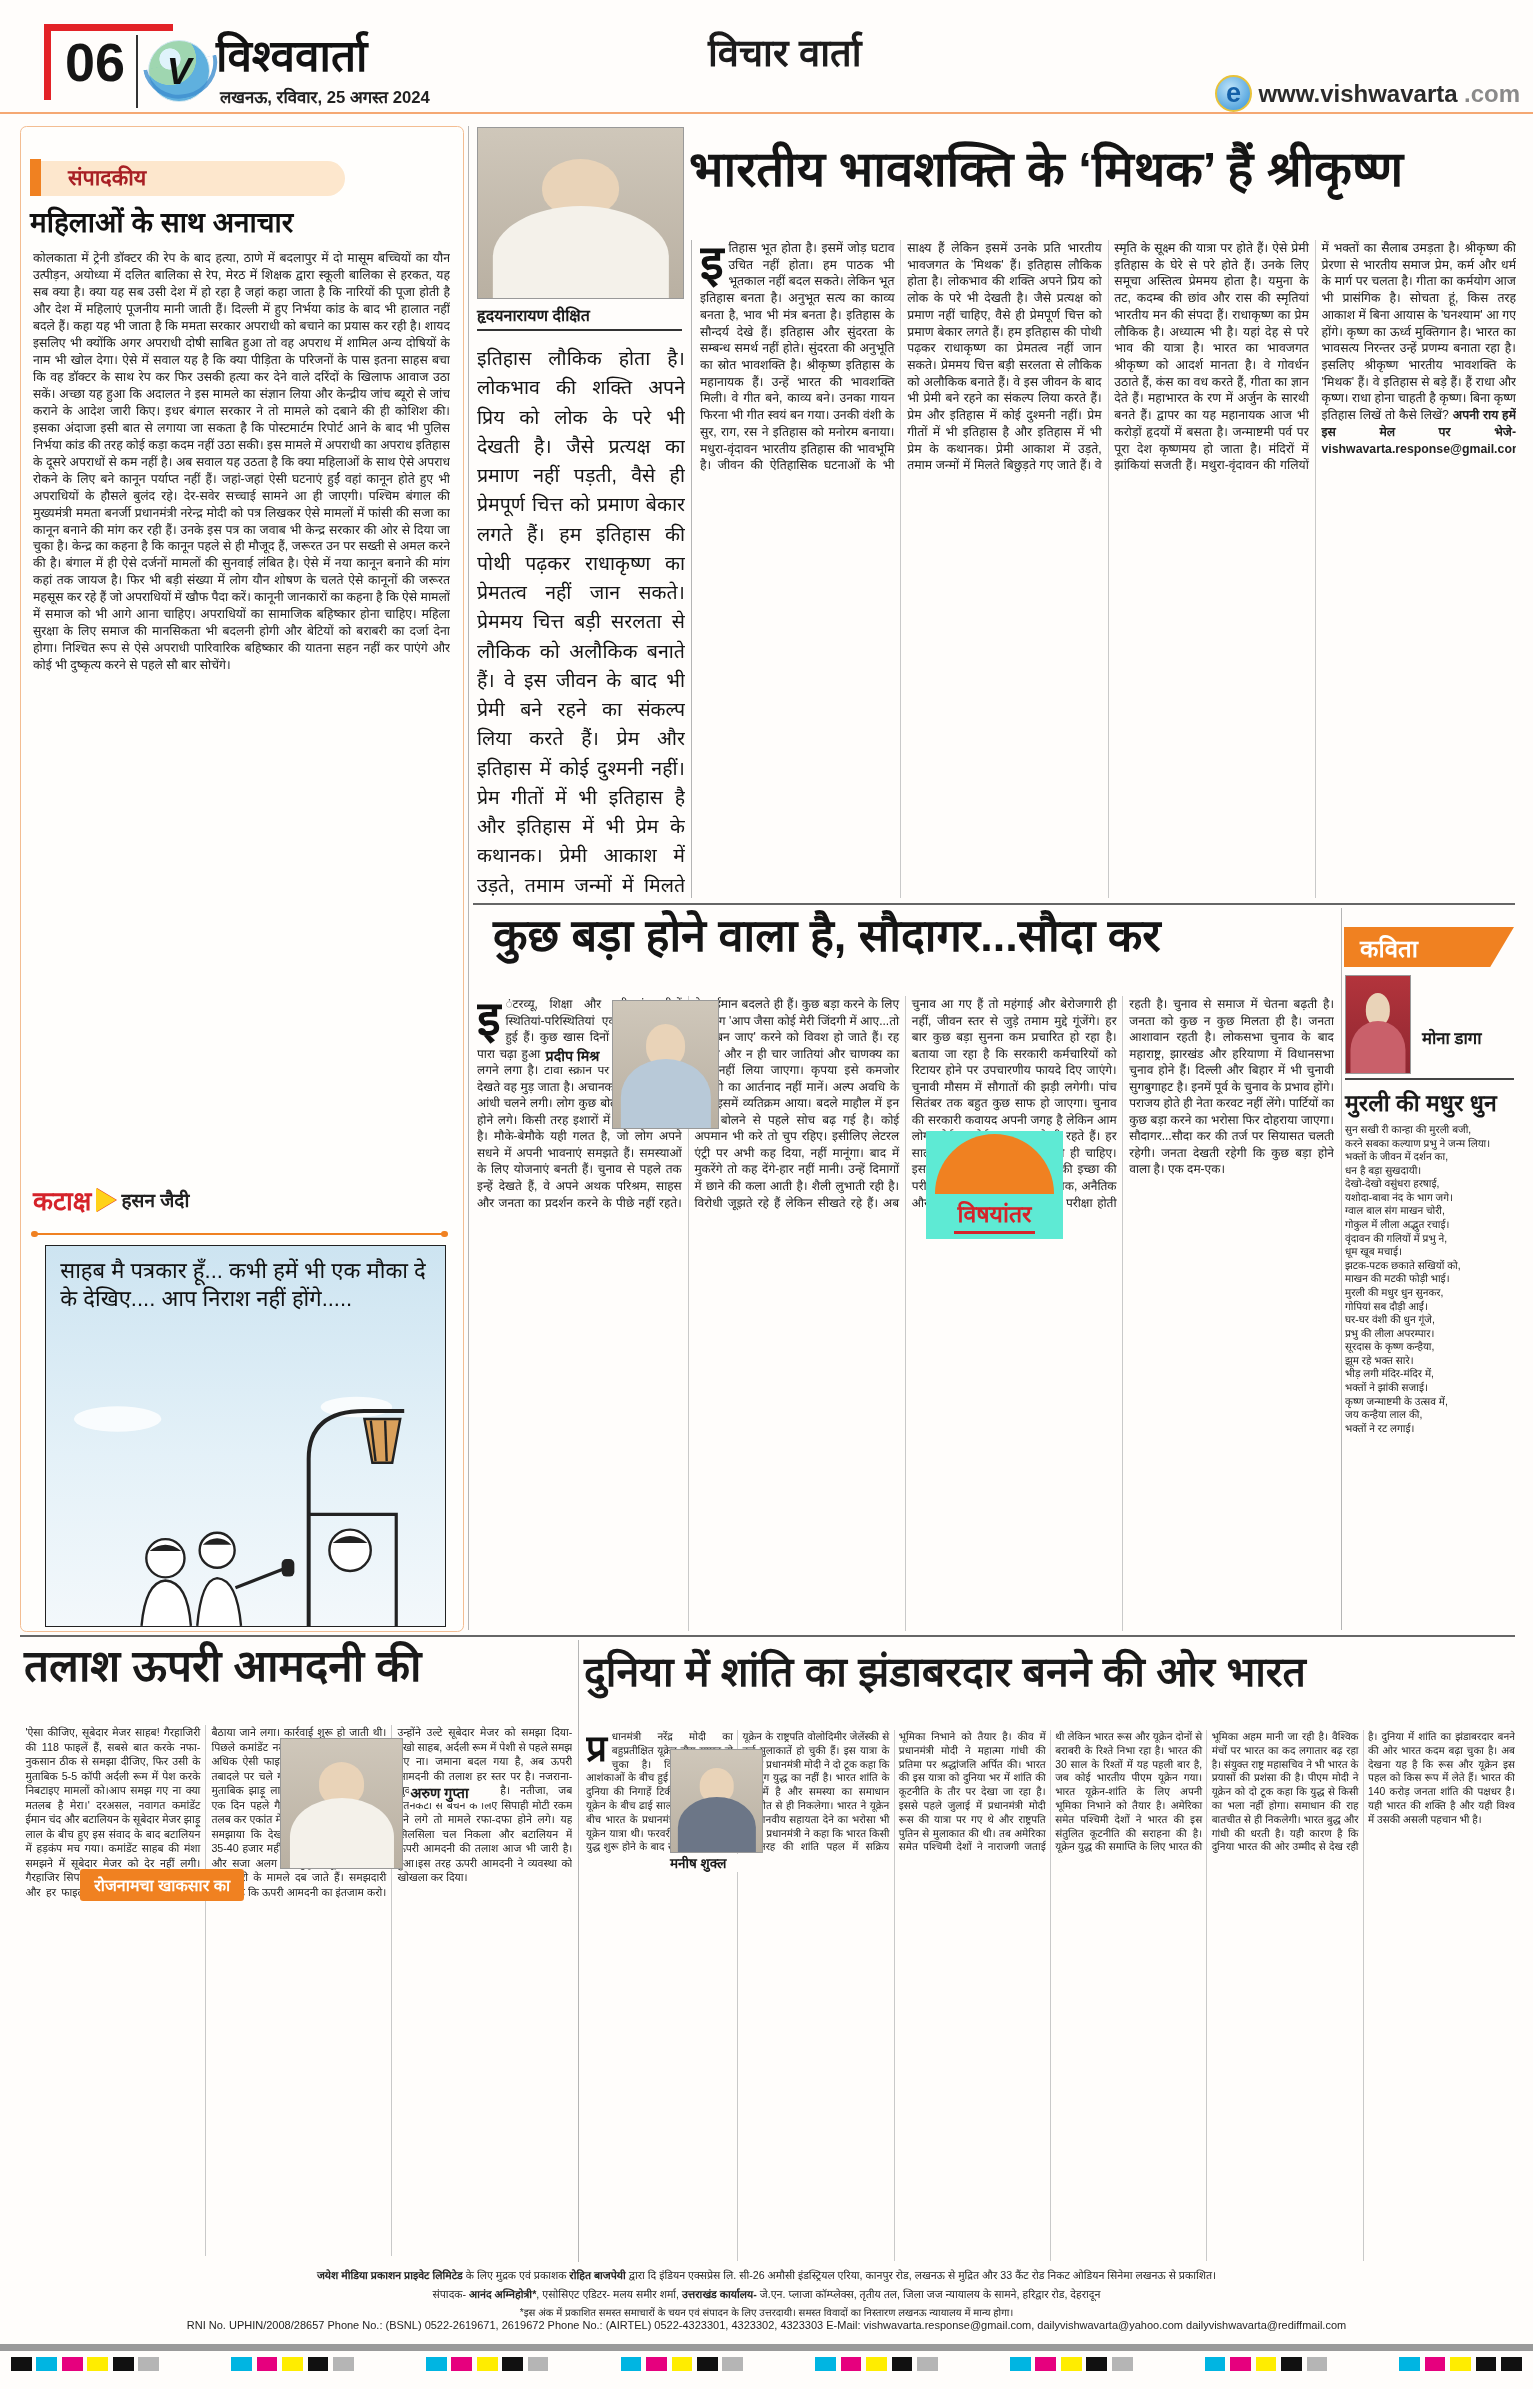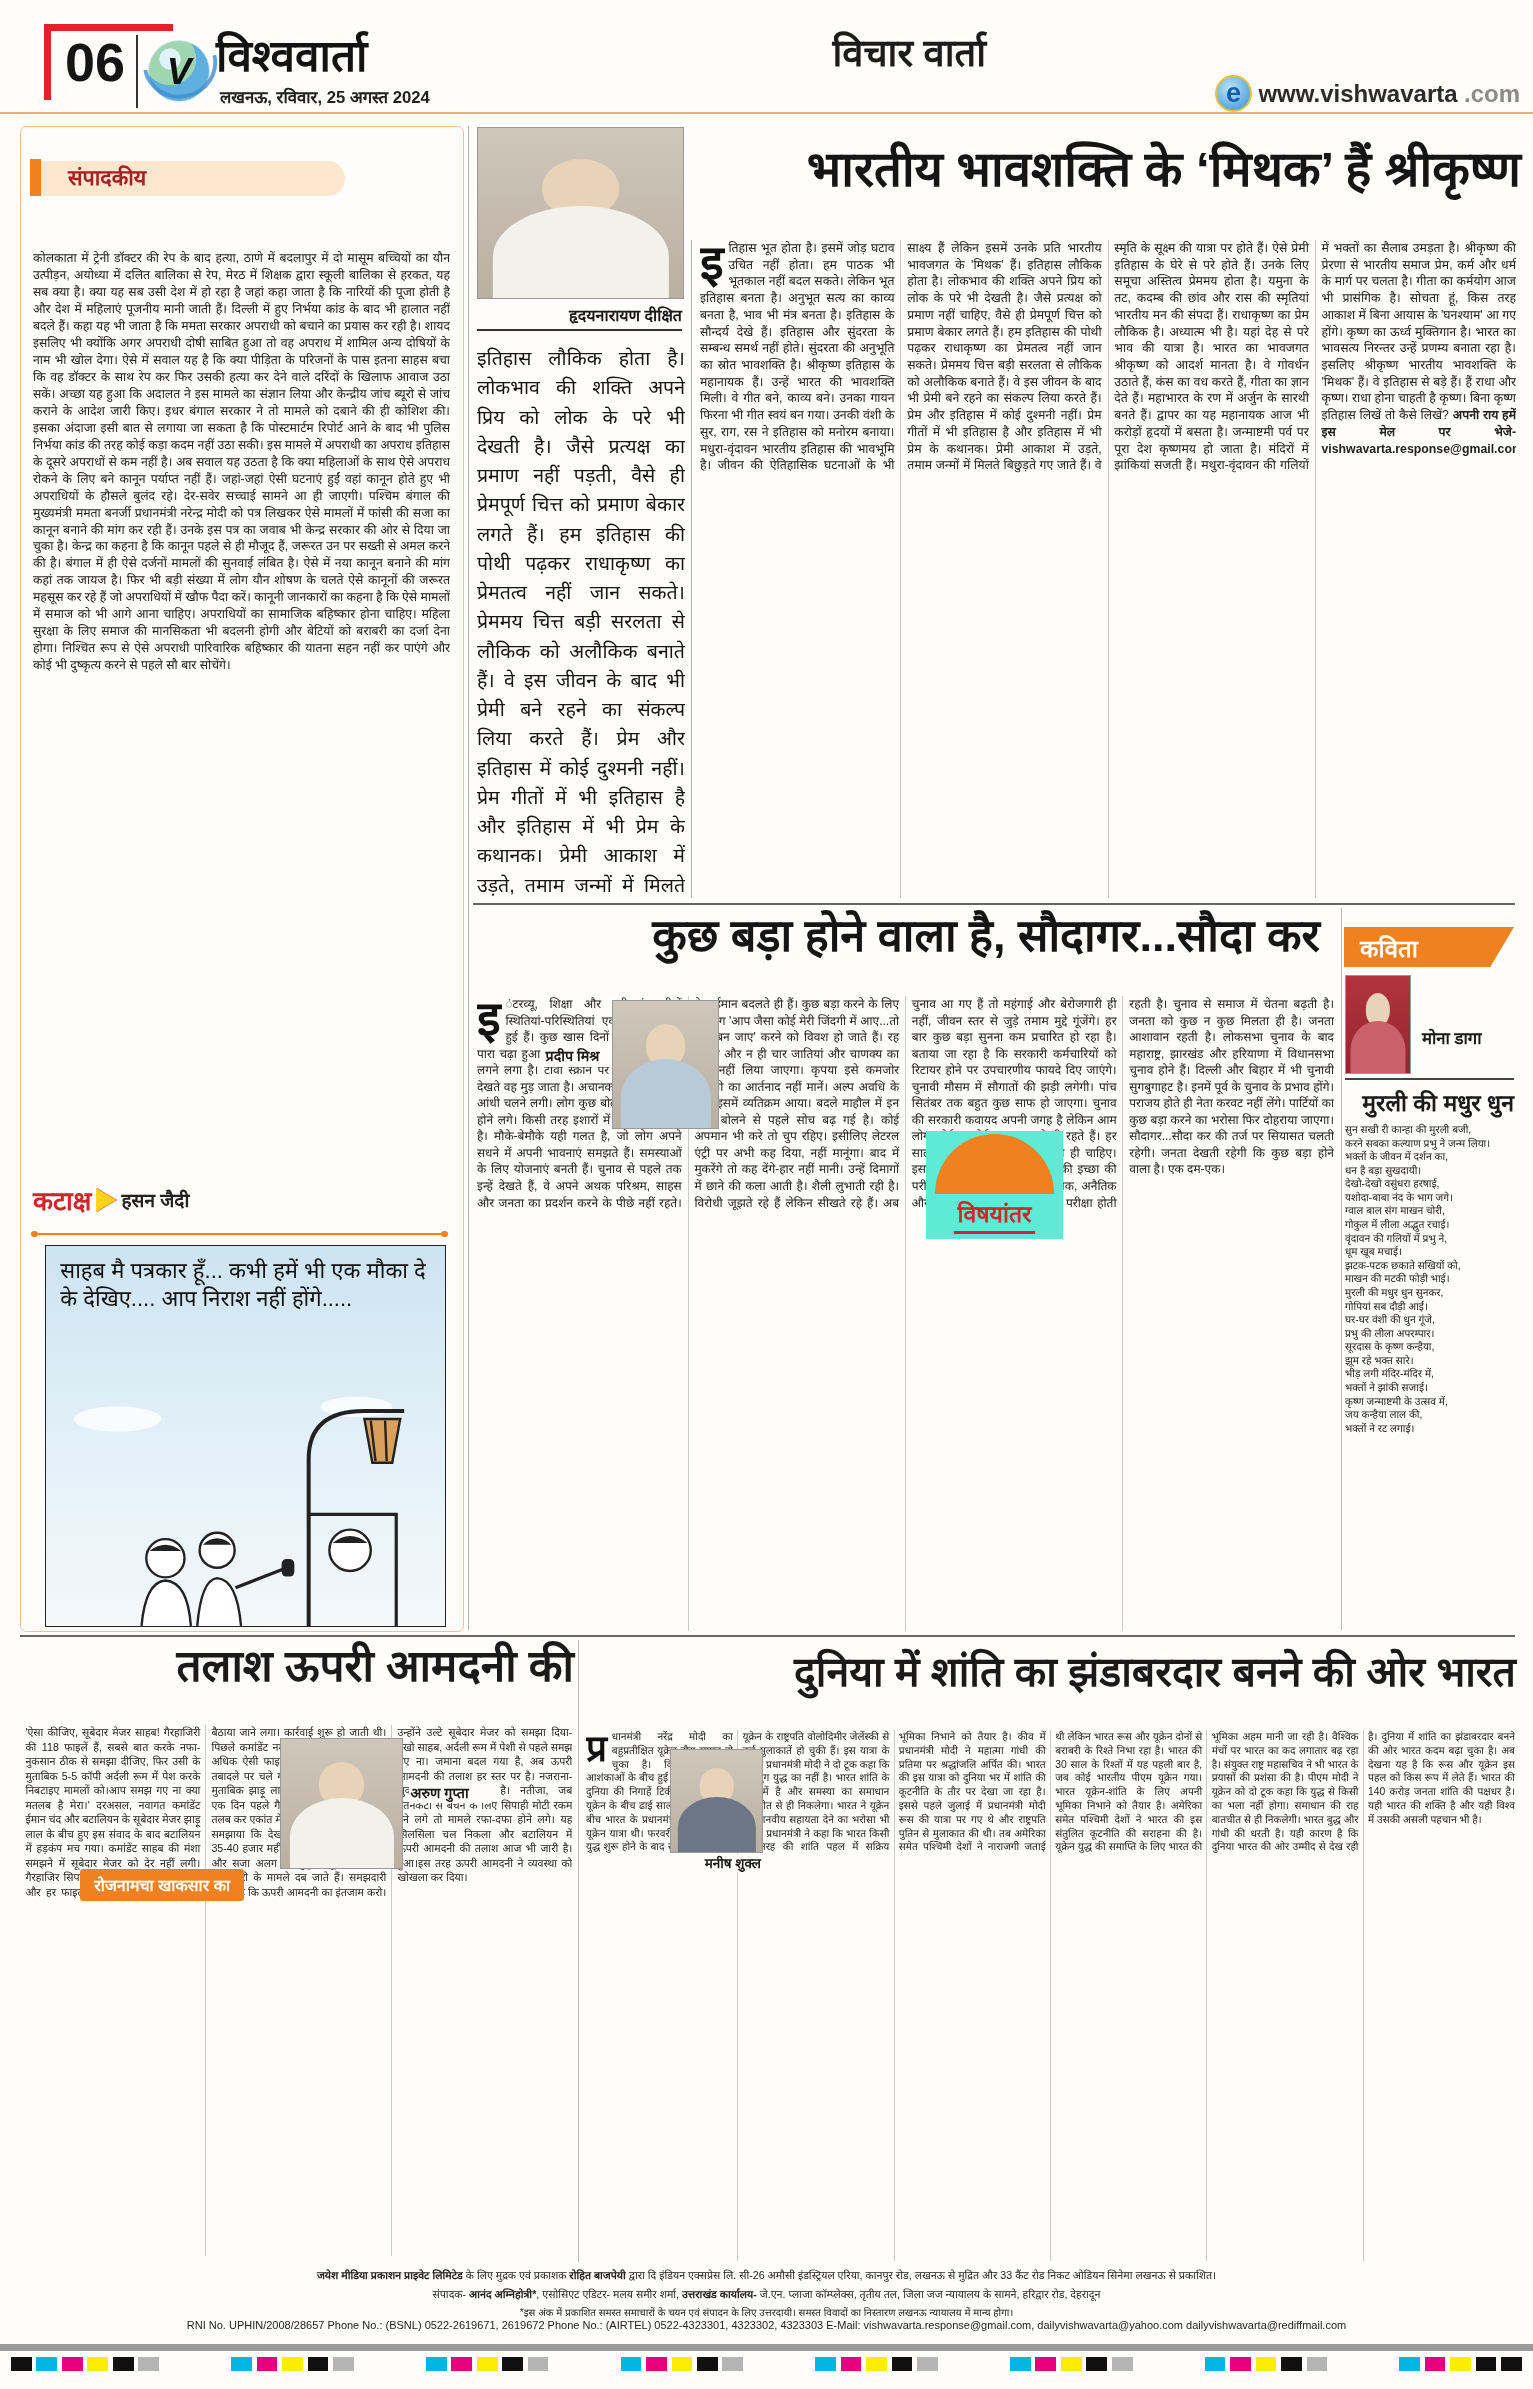--- a/index.html
+++ b/index.html
@@ -1,20 +1,20 @@
 <!DOCTYPE html>
 <html style="font-size:12.7px"><head>
 <meta charset="utf-8">
 <style>
   html,body{margin:0;padding:0;background:#e8e8e8;}
   .page{position:relative;width:1533px;height:2389px;background:#fffdfb;margin:0 auto;
         font-family:"Liberation Sans","DejaVu Sans",sans-serif;color:#1a1a1a;overflow:hidden;}
   .abs{position:absolute;}
   .bold{font-weight:bold;}
-  .center{text-align:right;}
+  .center{text-align:left;}
   .justify{text-align:justify;}
 
   
   .red-top{left:44px;top:24px;width:129px;height:7.2px;background:#e32227;}
   .red-left{left:44px;top:24px;width:7.2px;height:76px;background:#e32227;}
   .page-num{left:65px;top:35px;font-size:54px;font-weight:bold;color:#151515;line-height:1;}
   .hdr-div{left:136px;top:35px;width:1.6px;height:73px;background:#333;}
   .globe{left:148px;top:40px;width:60px;height:60px;border-radius:50%;
          background:radial-gradient(circle at 35% 30%,#dff3fb 0 18%,#9fd6b0 19% 45%,#5fb0de 46% 75%,#3f7fae 100%);
          border:1.6px solid #cfe6ef;display:flex;align-items:center;justify-content:center;}
@@ -142,20 +142,21 @@
   <div class="abs website">
     <span class="e-icon">e</span>
     <span class="web-main">www.vishwavarta</span>
       <span class="web-tld">.com</span>
   </div>
   <div class="abs hdr-rule"></div>
 
   <div class="abs ed-box"></div>
   <div class="abs ed-chip-sq"></div>
   <div class="abs ed-chip">संपादकीय</div>
+  <div class="abs ed-headline center">महिलाओं के साथ अनाचार</div>
   <div class="abs ed-body justify">कोलकाता में ट्रेनी डॉक्टर की रेप के बाद हत्या, ठाणे में बदलापुर में दो मासूम बच्चियों का यौन उत्पीड़न, अयोध्या में दलित बालिका से रेप, मेरठ में शिक्षक द्वारा स्कूली बालिका से हरकत, यह सब क्या है। क्या यह सब उसी देश में हो रहा है जहां कहा जाता है कि नारियों की पूजा होती है और देश में महिलाएं पूजनीय मानी जाती हैं। दिल्ली में हुए निर्भया कांड के बाद भी हालात नहीं बदले हैं। कहा यह भी जाता है कि ममता सरकार अपराधी को बचाने का प्रयास कर रही है। शायद इसलिए भी क्योंकि अगर अपराधी दोषी साबित हुआ तो वह अपराध में शामिल अन्य दोषियों के नाम भी खोल देगा। ऐसे में सवाल यह है कि क्या पीड़िता के परिजनों के पास इतना साहस बचा कि वह डॉक्टर के साथ रेप कर फिर उसकी हत्या कर देने वाले दरिंदों के खिलाफ आवाज उठा सकें। अच्छा यह हुआ कि अदालत ने इस मामले का संज्ञान लिया और केन्द्रीय जांच ब्यूरो से जांच कराने के आदेश जारी किए। इधर बंगाल सरकार ने तो मामले को दबाने की ही कोशिश की। इसका अंदाजा इसी बात से लगाया जा सकता है कि पोस्टमार्टम रिपोर्ट आने के बाद भी पुलिस निर्भया कांड की तरह कोई कड़ा कदम नहीं उठा सकी। इस मामले में अपराधी का अपराध इतिहास के दूसरे अपराधों से कम नहीं है। अब सवाल यह उठता है कि क्या महिलाओं के साथ ऐसे अपराध रोकने के लिए बने कानून पर्याप्त नहीं हैं। जहां-जहां ऐसी घटनाएं हुईं वहां कानून होते हुए भी अपराधियों के हौसले बुलंद रहे। देर-सवेर सच्चाई सामने आ ही जाएगी। पश्चिम बंगाल की मुख्यमंत्री ममता बनर्जी प्रधानमंत्री नरेन्द्र मोदी को पत्र लिखकर ऐसे मामलों में फांसी की सजा का कानून बनाने की मांग कर रही हैं। उनके इस पत्र का जवाब भी केन्द्र सरकार की ओर से दिया जा चुका है। केन्द्र का कहना है कि कानून पहले से ही मौजूद हैं, जरूरत उन पर सख्ती से अमल करने की है। बंगाल में ही ऐसे दर्जनों मामलों की सुनवाई लंबित है। ऐसे में नया कानून बनाने की मांग कहां तक जायज है। फिर भी बड़ी संख्या में लोग यौन शोषण के चलते ऐसे कानूनों की जरूरत महसूस कर रहे हैं जो अपराधियों में खौफ पैदा करें। कानूनी जानकारों का कहना है कि ऐसे मामलों में समाज को भी आगे आना चाहिए। अपराधियों का सामाजिक बहिष्कार होना चाहिए। महिला सुरक्षा के लिए समाज की मानसिकता भी बदलनी होगी और बेटियों को बराबरी का दर्जा देना होगा। निश्चित रूप से ऐसे अपराधी पारिवारिक बहिष्कार की यातना सहन नहीं कर पाएंगे और कोई भी दुष्कृत्य करने से पहले सौ बार सोचेंगे।</div>
 
   <div class="abs kataksha">
     <span class="kat-label">कटाक्ष</span>
     <span class="kat-arrow"></span>
     <span class="kat-author">हसन जैदी</span>
   </div>
   <div class="abs kat-rule"></div>
 
   <div class="abs cartoon">

